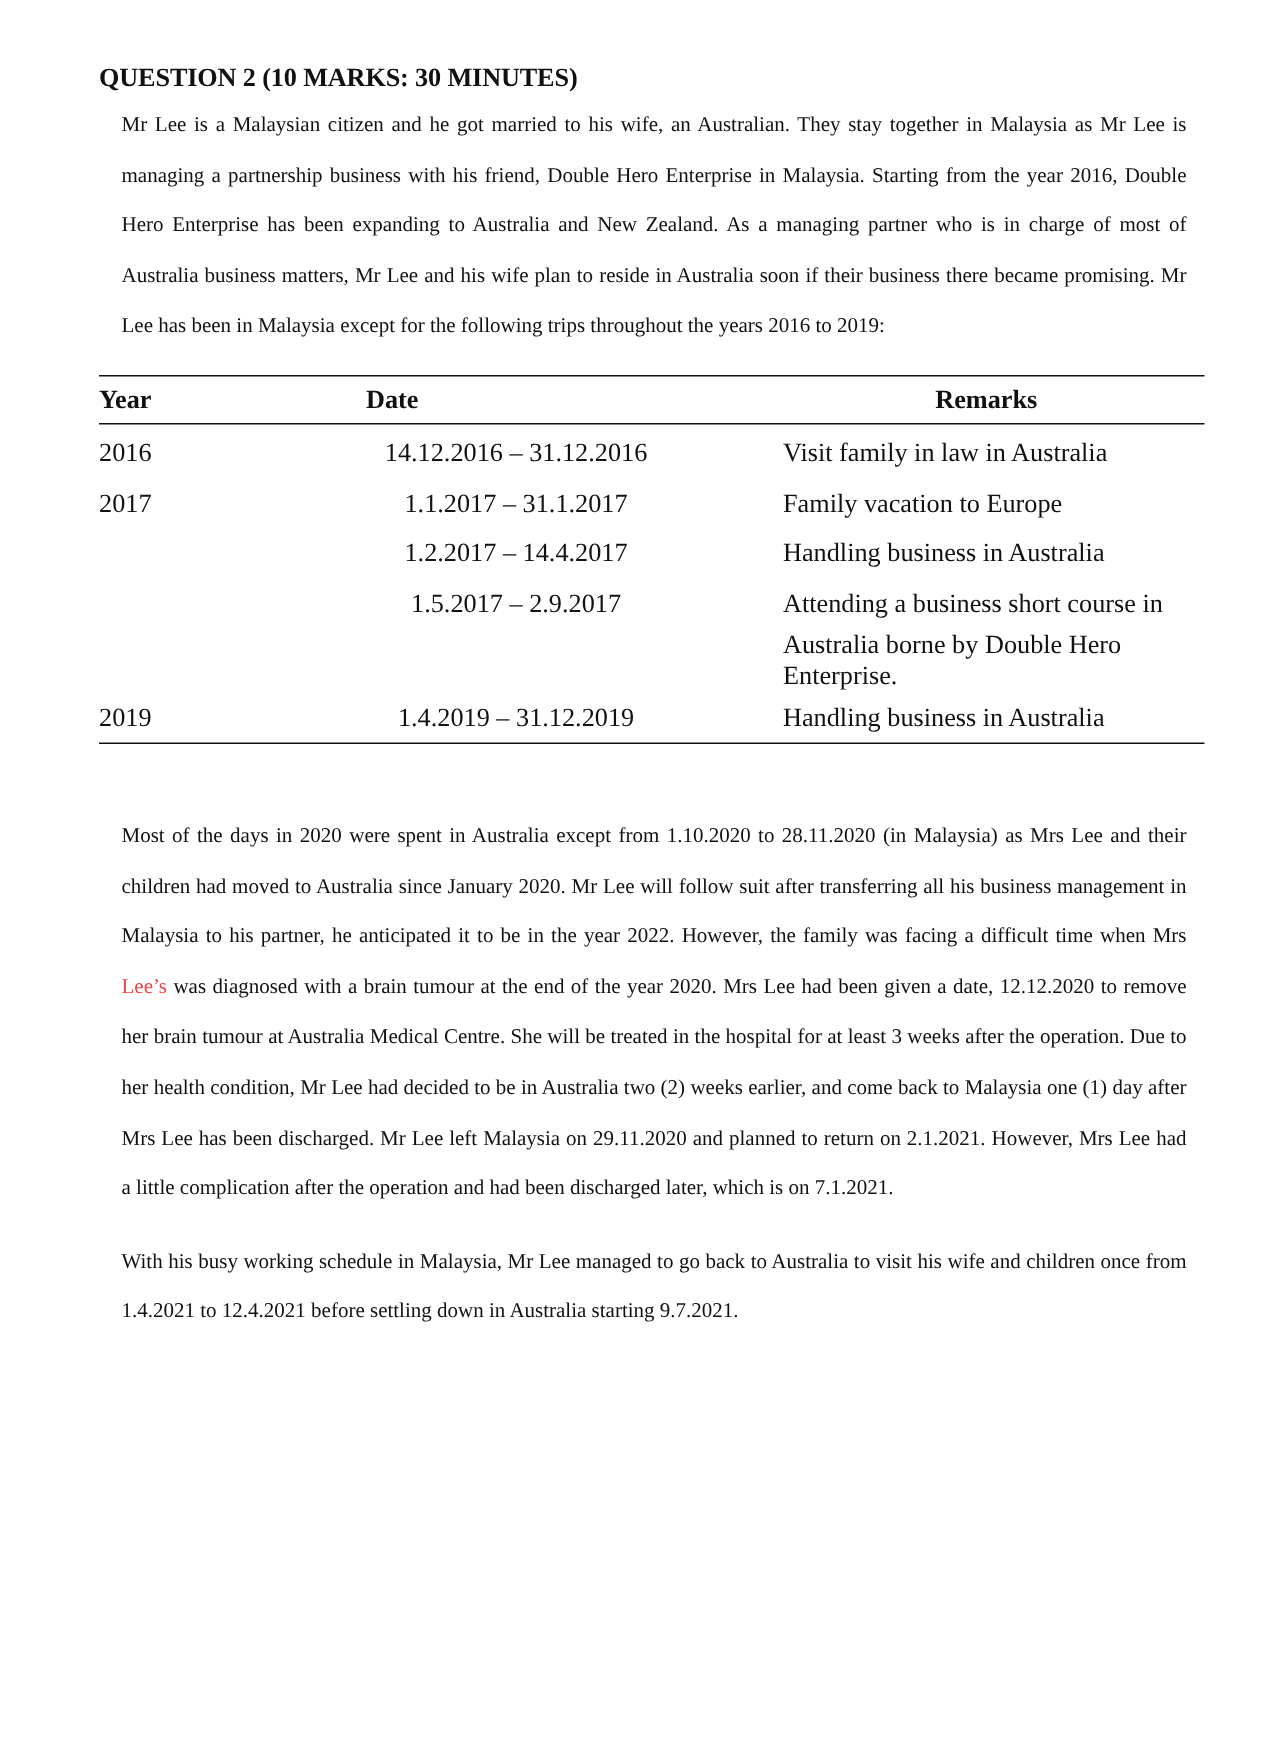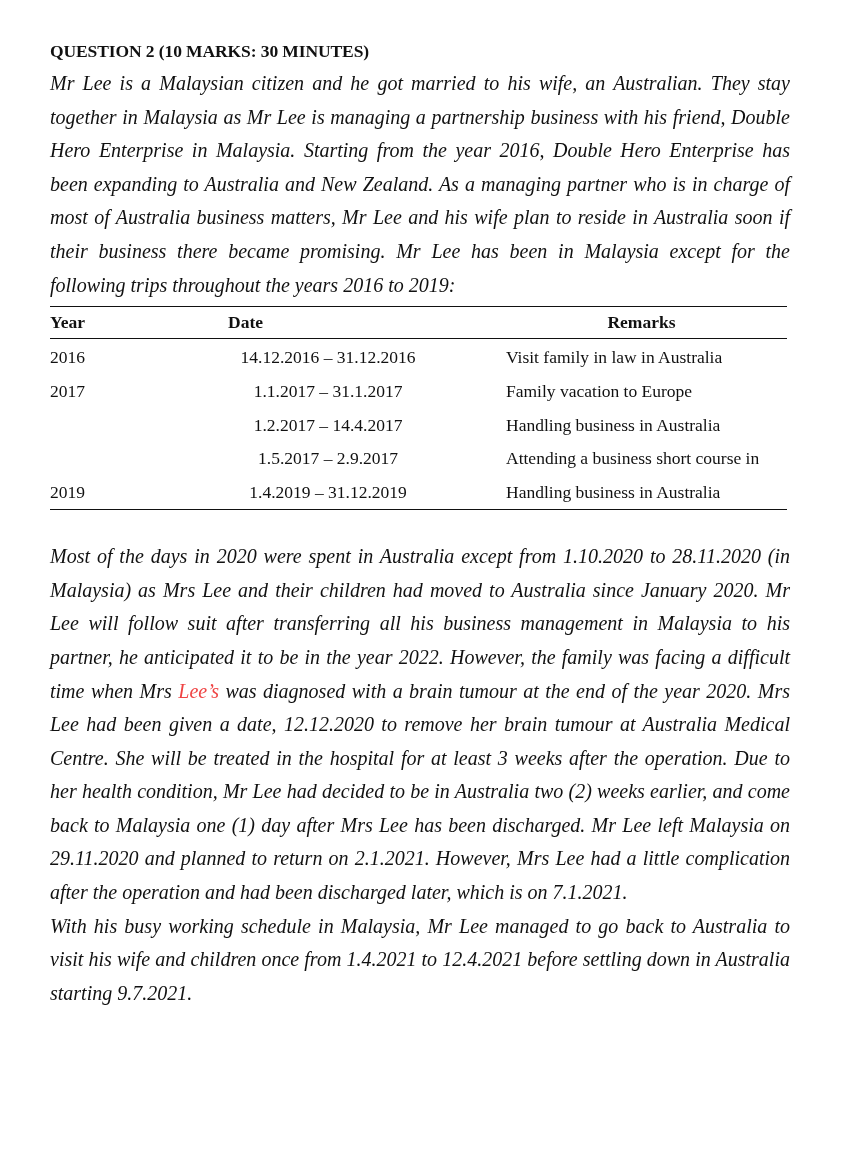--- a/index.html
+++ b/index.html
@@ -10,37 +10,36 @@
     body {
       width: 852px;
       height: 1172px;
       position: relative;
       font-family: "Liberation Serif", "DejaVu Serif", serif;
       color: #111111;
       overflow: hidden;
     }
     .page {
       position: absolute;
-      left: 50px;
+      left: 66px;
       top: 36px;
       width: 740px;
     }
     .title {
       font-weight: bold;
       font-size: 17.5px;
       line-height: 30px;
       margin: 0;
       letter-spacing: -0.1px;
     }
     .para {
-      font-size: 20px;
+      font-size: 14px;
       line-height: 33.6px;
       text-align: justify;
-      margin: 0;
-      font-style: italic;
+      margin: 15px;
     }
     .para.intro { margin-top: 1px; }
     table.trips {
       width: 737px;
       border-collapse: collapse;
       margin-top: 4px;
       font-size: 17.5px;
     }
     table.trips thead th {
       font-weight: bold;
@@ -98,20 +97,25 @@
         <td class="c-year"></td>
         <td class="c-date">1.2.2017 – 14.4.2017</td>
         <td class="c-rem">Handling business in Australia</td>
       </tr>
       <tr>
         <td class="c-year"></td>
         <td class="c-date">1.5.2017 – 2.9.2017</td>
         <td class="c-rem">Attending a business short course in</td>
       </tr>
       <tr>
+        <td class="c-year"></td>
+        <td class="c-date"></td>
+        <td class="c-rem">Australia borne by Double Hero Enterprise.</td>
+      </tr>
+      <tr>
         <td class="c-year">2019</td>
         <td class="c-date">1.4.2019 – 31.12.2019</td>
         <td class="c-rem">Handling business in Australia</td>
       </tr>
     </tbody>
   </table>
 
   <div class="spacer"></div>
 
   <p class="para"><span>Most of the days in 2020 were spent in Australia except from 1.10.2020 to 28.11.2020 (in Malaysia) as Mrs Lee and their children had moved to Australia since January 2020. Mr Lee will follow suit after transferring all his business management in Malaysia to his partner, he anticipated it to be in the year 2022. However, the family was facing a difficult time when Mrs </span><span class="accent">Lee’s</span><span> was diagnosed with a brain tumour at the end of the year 2020. Mrs Lee had been given a date, 12.12.2020 to remove her brain tumour at Australia Medical Centre. She will be treated in the hospital for at least 3 weeks after the operation. Due to her health condition, Mr Lee had decided to be in Australia two (2) weeks earlier, and come back to Malaysia one (1) day after Mrs Lee has been discharged. Mr Lee left Malaysia on 29.11.2020 and planned to return on 2.1.2021. However, Mrs Lee had a little complication after the operation and had been discharged later, which is on 7.1.2021.</span></p>

